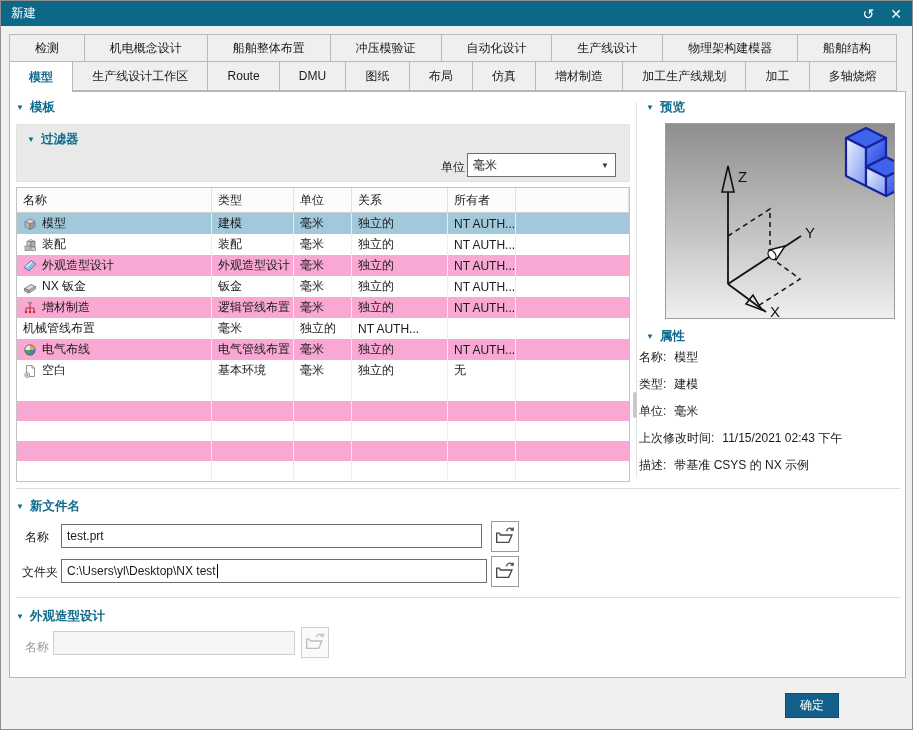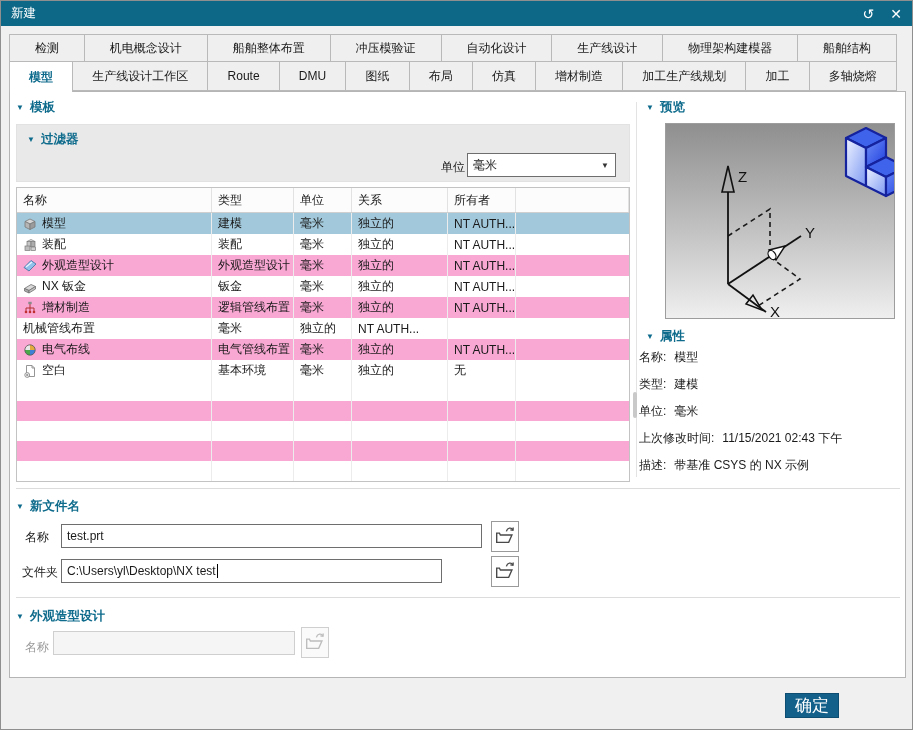--- a/index.html
+++ b/index.html
@@ -88,21 +88,21 @@
   }
   .textinput.disabled { background:#f5f5f5; border-color:#cfcfcf; }
   .caret { display:inline-block; width:1px; height:14px; background:#000; margin-left:1px; }
   .browse {
     position:absolute; width:28px; height:31px; box-sizing:border-box; background:#fff;
     border:1px solid #9a9a9a; display:flex; align-items:center; justify-content:center;
   }
   .browse.disabled { border-color:#cfcfcf; background:#fafafa; }
   
   .btn { position:absolute; top:692px; height:25px; box-sizing:border-box;
-         display:flex; align-items:center; justify-content:center; font-size:17px; }
+         display:flex; align-items:center; justify-content:center; font-size:12px; }
   .btn-ok { left:784px; width:54px; background:#13608b; color:#fff; border:1px solid #0e4d72; }
   .btn-cancel { left:844px; width:54px; background:#fdfdfd; border:1px solid #8f8f8f;margin-top:37px; }
 </style>
 </head>
 <body>
 
 <div class="dialog">
 
   <div class="titlebar" style="background: rgb(13, 104, 135);">
     <span>新建</span>
@@ -418,21 +418,21 @@
     <div class="browse" style="left:481px; top:429px;">
       <span class="icon-folder"><svg viewBox="0 0 26 26" width="24" height="24">
             <g fill="none" stroke="#4a4a4a" stroke-width="1.5">
               <path d="M4,11 V21 H17 L20.5,13 H8 L7,11 Z"></path>
               <path d="M14.5,9 C15.5,5 20,4.5 21.5,7.5"></path>
               <path d="M21.9,4.9 L21.6,7.8 L18.8,7.4"></path>
             </g>
           </svg></span>
     </div>
     <span class="fieldlabel" style="left:12px; top:472px;">文件夹</span>
-    <div class="textinput" style="left:51px; top:467px; width:381px;">
+    <div class="textinput" style="left:51px; top:467px; width:426px;">
       <span>C:\Users\yl\Desktop\NX test</span>
       <span class="caret"></span>
     </div>
     <div class="browse" style="left:481px; top:464px;">
       <span class="icon-folder"><svg viewBox="0 0 26 26" width="24" height="24">
             <g fill="none" stroke="#4a4a4a" stroke-width="1.5">
               <path d="M4,11 V21 H17 L20.5,13 H8 L7,11 Z"></path>
               <path d="M14.5,9 C15.5,5 20,4.5 21.5,7.5"></path>
               <path d="M21.9,4.9 L21.6,7.8 L18.8,7.4"></path>
             </g>

